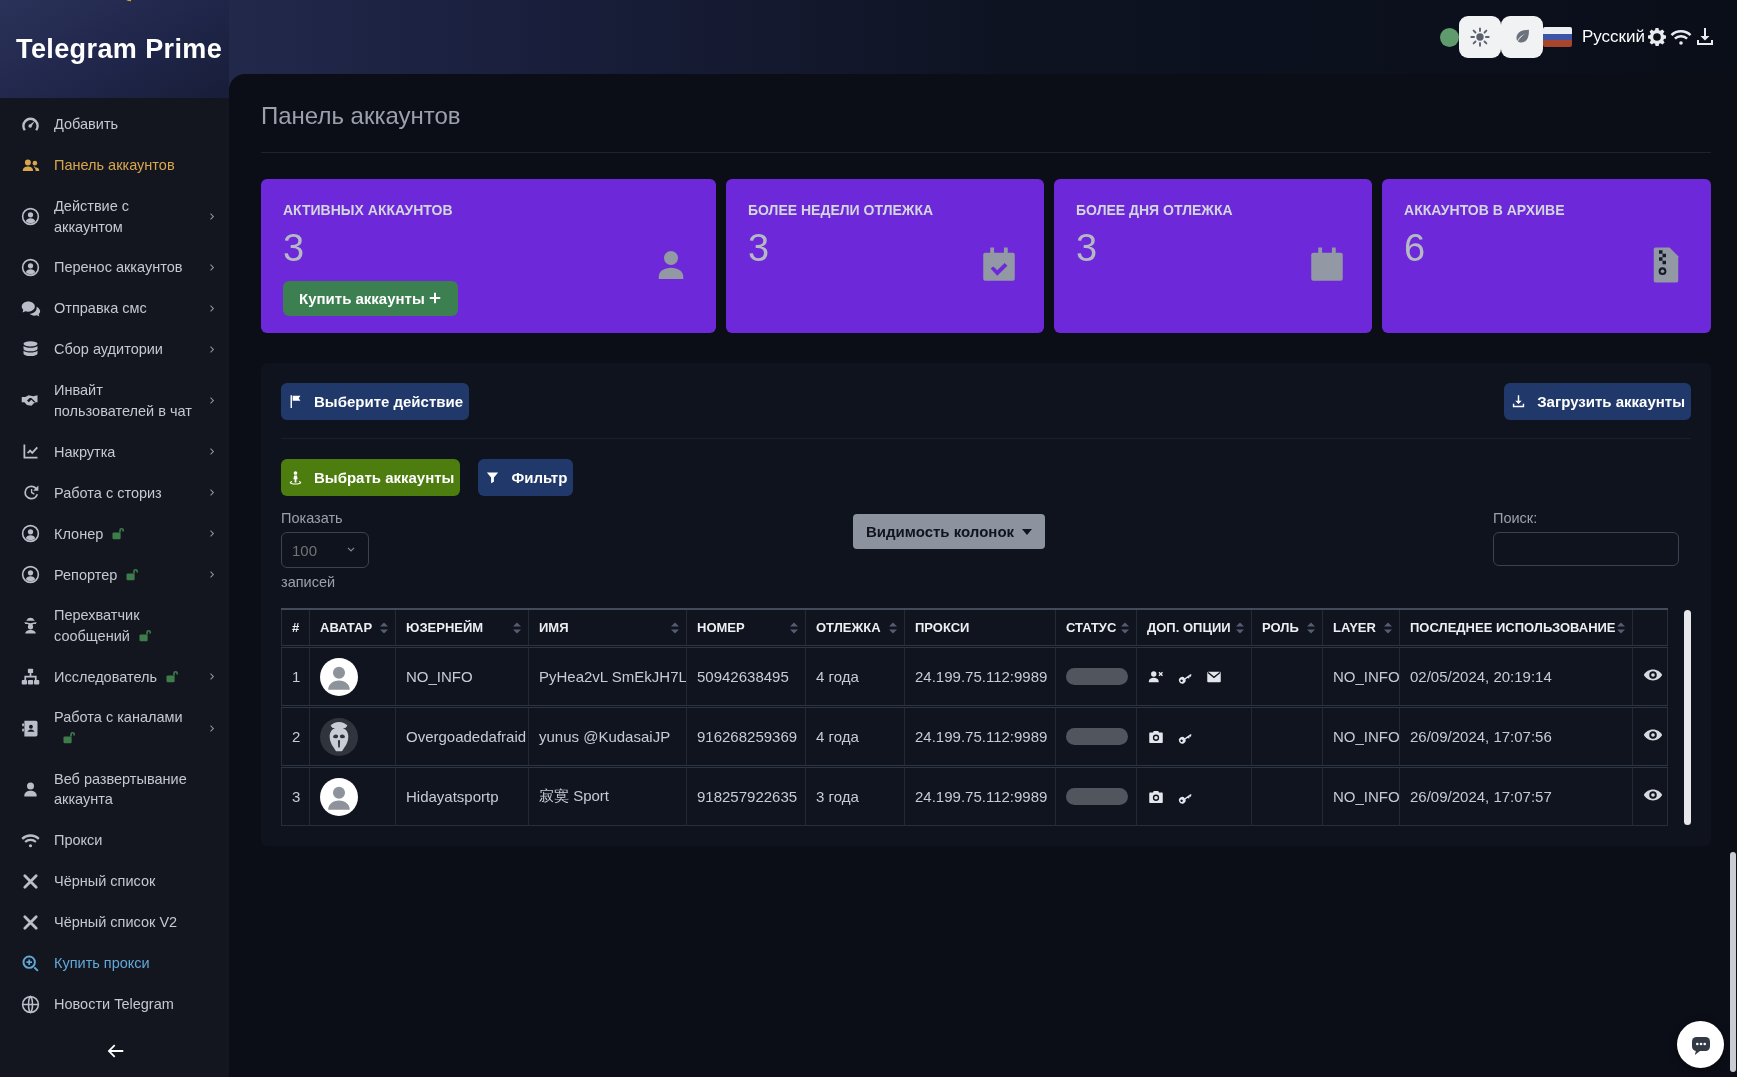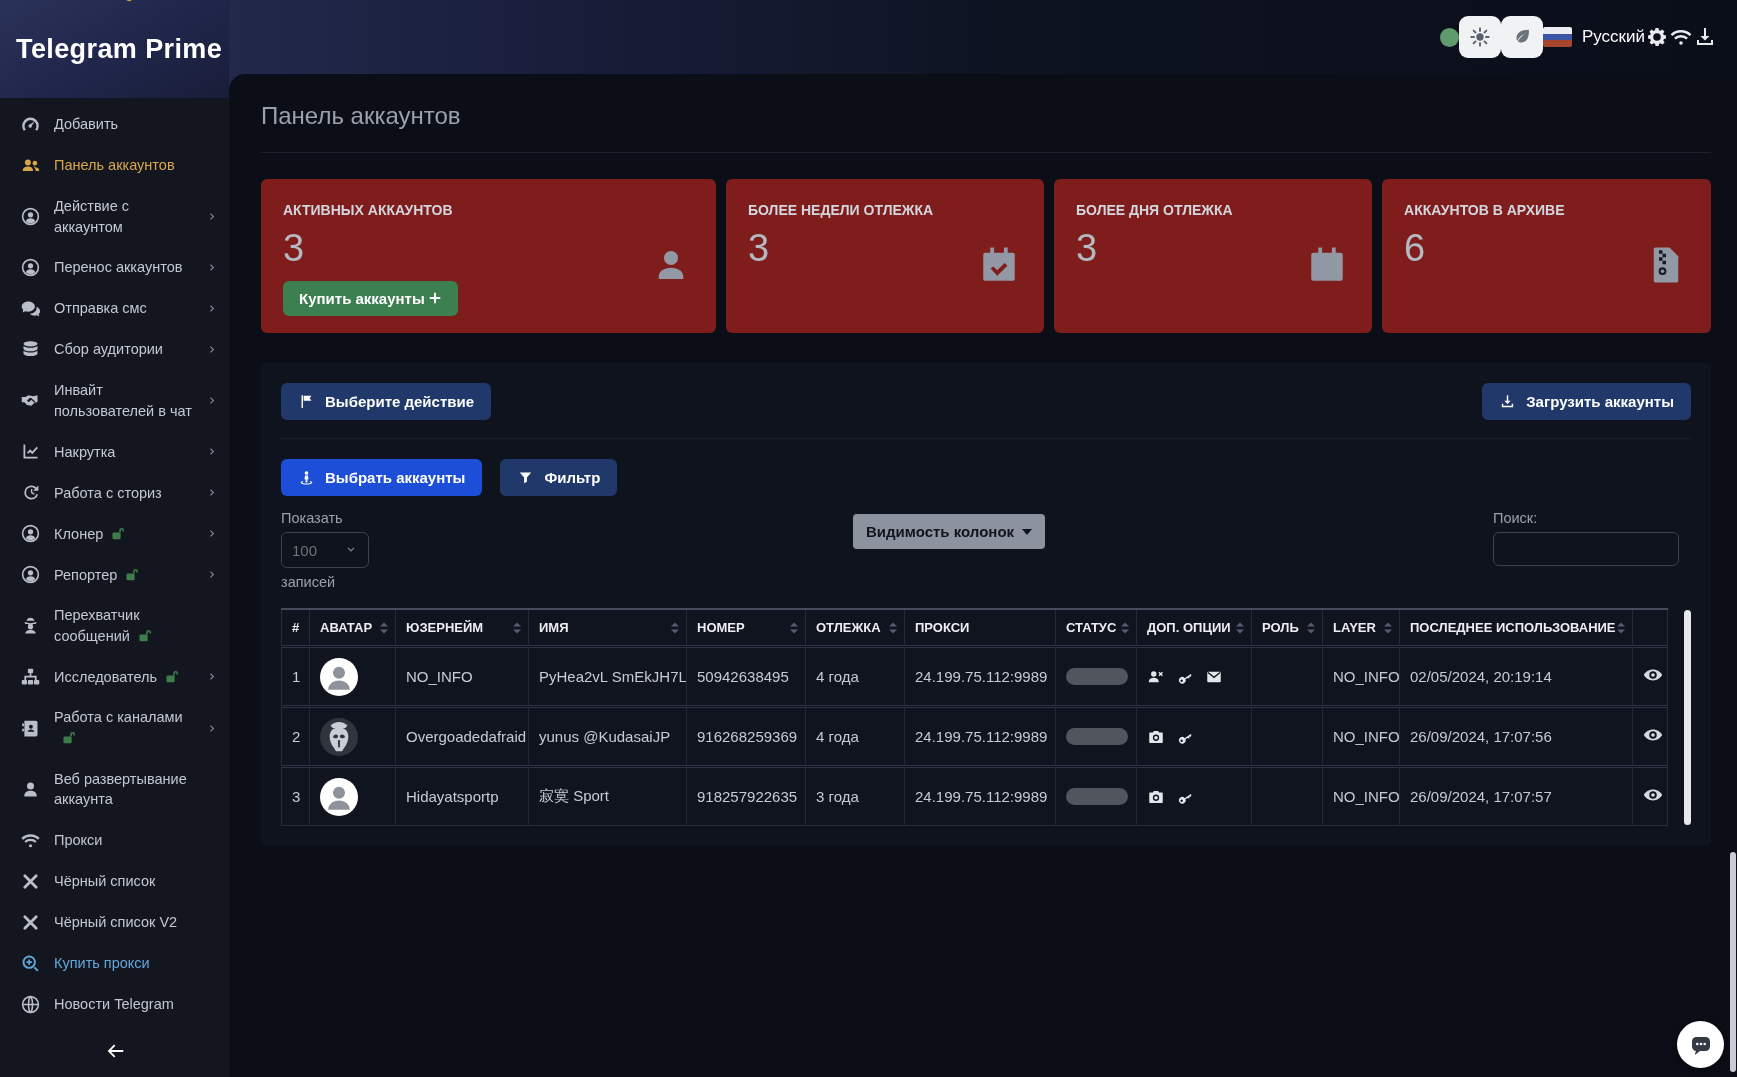--- a/index.html
+++ b/index.html
@@ -47,39 +47,39 @@
   .collapse-arrow{width:22px;height:22px;color:#ffffff;}
 
   
   .main{position:absolute;left:229px;top:74px;right:0;bottom:0;background:#0b0e17;
     border-top-left-radius:16px;padding:0 26px 0 32px;box-sizing:border-box;overflow:hidden;z-index:1;}
   .page-title{margin-top:28px;font-size:24px;color:#9aa1ad;font-weight:500;}
   .title-divider{margin-top:22px;border-top:1px solid #1d222e;}
 
   
   .cards{display:flex;gap:10px;margin-top:26px;}
-  .card{background:#7f1d1d;border-radius:6px;height:154px;position:relative;
+  .card{background:#6d28d9;border-radius:6px;height:154px;position:relative;
     padding:22px 22px;box-sizing:border-box;}
   .card-label{font-size:14px;font-weight:bold;color:#d2d6de;line-height:1.4;max-width:72%;}
   .card-value{font-size:38px;color:#b4b9c2;margin-top:8px;line-height:1;}
   .card-icon{position:absolute;right:24px;top:42%;width:42px;height:42px;color:#9298a4;}
   .card-btn{margin-top:14px;display:inline-flex;align-items:center;gap:3px;border-radius:6px;
     color:#fff;font-size:15px;font-weight:bold;padding:9px 16px;cursor:pointer;}
   .card-btn.green{background:#3c7f50;}
   .card-btn.blue{background:#1e3c75;padding:9px 42px;}
   .card-btn .i{width:14px;height:14px;}
 
   
   .panel{margin-top:30px;background:#0f131e;border-radius:6px;padding:20px;box-sizing:border-box;}
   .p-row1{display:flex;justify-content:space-between;align-items:center;
     padding-bottom:18px;border-bottom:1px solid #1a1f2c;}
   .btn{display:inline-flex;align-items:flex-end;gap:10px;border-radius:6px;font-size:15px;
-    font-weight:bold;color:#fff;padding:10px 17px;cursor:pointer;}
+    font-weight:bold;color:#fff;padding:10px 6px;cursor:pointer;}
   .btn.navy{background:#20396a;}
-  .btn.green{background:#1d4ed8;}
+  .btn.green{background:#4d7c0f;}
   .btn .i{width:17px;height:17px;}
   .p-row2{margin-top:20px;display:flex;gap:18px;}
   .p-row3{margin-top:14px;position:relative;min-height:92px;}
   .muted-label{font-size:14.5px;color:#9aa0ab;}
   .page-size{margin-top:6px;width:88px;height:36px;border:1px solid #3a4150;border-radius:6px;
     color:#737373;font-size:15px;display:flex;align-items:center;justify-content:space-between;
     padding:0 10px;box-sizing:border-box;cursor:pointer;}
   .page-size .i{width:14px;height:14px;color:#7d8492;}
   .records{margin-top:6px;}
   .colvis-btn{position:absolute;left:572px;top:4px;background:#8d939e;color:#10141f;

